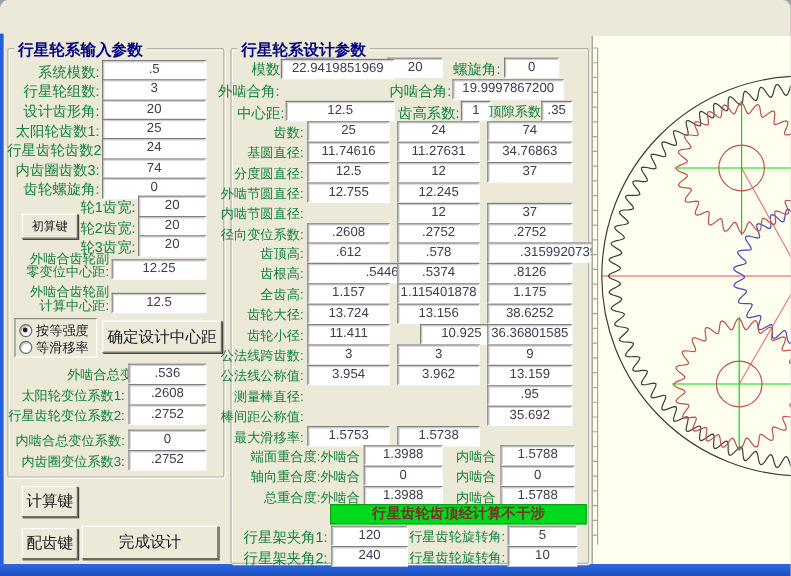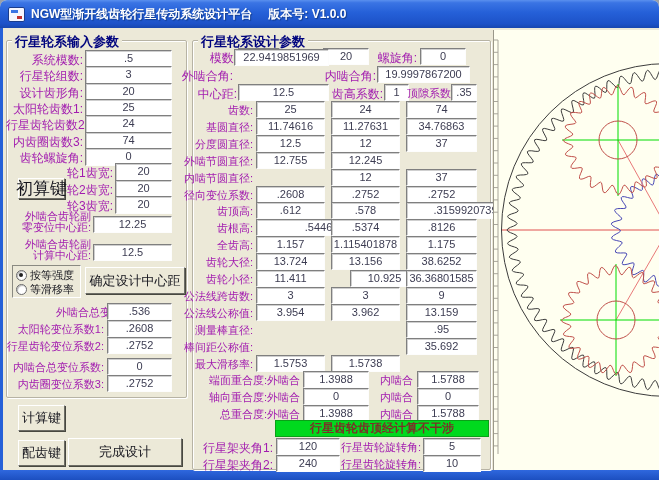--- a/index.html
+++ b/index.html
@@ -14,21 +14,21 @@
   .appicon::before{content:"";position:absolute;right:2px;bottom:2px;width:5px;height:3px;background:#c03030;}
   .title-text{color:#fff;font-size:12px;font-weight:bold;text-shadow:1px 1px 1px #123c8c;white-space:nowrap;}
   .ver-text{color:#fff;font-size:12px;font-weight:bold;margin-left:10px;text-shadow:1px 1px 1px #123c8c;}
   
   .edge-l{position:absolute;left:0;top:28px;width:3px;height:452px;background:#2560d8;}
   .edge-b{position:absolute;left:0;top:470px;width:659px;height:10px;background:linear-gradient(180deg,#2f68de,#1c4fc0);}
   
   .frame{position:absolute;border:1px solid #b7b3a4;border-radius:2px;box-shadow:1px 1px 0 #ffffff, inset 1px 1px 0 #ffffff;}
   .frame-title{position:absolute;font-size:13px;font-weight:bold;color:#00047e;background:#ece9d8;padding:0 3px;white-space:nowrap;}
   
-  .lbl{position:absolute;font-size:12px;color:#a21caf;text-align:right;white-space:nowrap;}
+  .lbl{position:absolute;font-size:12px;color:#15803d;text-align:right;white-space:nowrap;}
   .lbl2{line-height:11px;font-size:11px;}
   .tb{position:absolute;background:#ffffff;border:1px solid;border-color:#7f7f7f #fdfdfd #fdfdfd #7f7f7f;
       box-shadow:inset 1px 1px 0 rgba(64,64,64,.25);
       font-size:11px;color:#3c3c52;text-align:center;overflow:hidden;white-space:nowrap;line-height:14px;}
   
   .btn{position:absolute;background:#ece9d8;border:1px solid;border-color:#ffffff #6d6d66 #6d6d66 #ffffff;
        box-shadow:1px 1px 0 #484840;font-size:13px;color:#15151d;display:flex;align-items:center;justify-content:center;
        cursor:default;white-space:nowrap;}
   .btn.default{outline:1px solid #3c3c34;}
   
@@ -40,25 +40,20 @@
   .banner{position:absolute;background:#00d91e;border:1px solid #0aa018;color:#7b3028;font-weight:bold;
           font-size:12px;text-align:center;line-height:14px;overflow:hidden;white-space:nowrap;}
   
   .canvas{position:absolute;left:493px;top:30px;width:166px;height:440px;background:#fffff0;border-left:1px solid #9a978a;}
 </style>
 </head>
 <body>
 
 <div class="win">
 
-  <div class="titlebar">
-    <span class="appicon"></span>
-    <span class="title-text">NGW型渐开线齿轮行星传动系统设计平台</span>
-    <span class="ver-text">版本号: V1.0.0</span>
-  </div>
   <div class="edge-l"></div>
   <div class="edge-b"></div>
 
   <div class="frame" style="left:6px;top:40px;width:179px;height:356px;"></div>
   <div class="frame-title" style="left:12px;top:33px;">行星轮系输入参数</div>
 
   <div id="lp-rows" style="position:absolute;left:0;top:0;">
       <div style="position: absolute; left: 0px; width: 659px; top: 50px;">
     <span class="lbl" style="left:6px;top:2px;width:77px;">系统模数:</span>
     <span class="tb" style="left:85px;top:0;width:85px;height:16px;">.5</span>
@@ -97,21 +92,21 @@
       <div style="position: absolute; left: 0px; width: 659px; top: 179.6px;">
     <span class="lbl" style="left:58px;top:2px;width:55px;">轮2齿宽:</span>
     <span class="tb" style="left:115px;top:0;width:55px;height:16px;">20</span>
   </div>
       <div style="position: absolute; left: 0px; width: 659px; top: 196.2px;">
     <span class="lbl" style="left:58px;top:2px;width:55px;">轮3齿宽:</span>
     <span class="tb" style="left:115px;top:0;width:55px;height:16px;">20</span>
   </div>
     </div>
 
-  <button class="btn" style="left:18px;top:178px;width:47px;height:21px;font-size:17px;">初算键</button>
+  <button class="btn" style="left:18px;top:178px;width:47px;height:21px;font-size:10px;">初算键</button>
 
   <div class="lbl lbl2" style="left:8px;top:211px;width:83px;">
     <span>外啮合齿轮副</span><br>
     <span>零变位中心距:</span>
   </div>
   <div class="tb" style="left:93px;top:216px;width:77px;height:15px;">12.25</div>
 
   <div class="lbl lbl2" style="left:8px;top:239px;width:83px;">
     <span>外啮合齿轮副</span><br>
     <span>计算中心距:</span>

